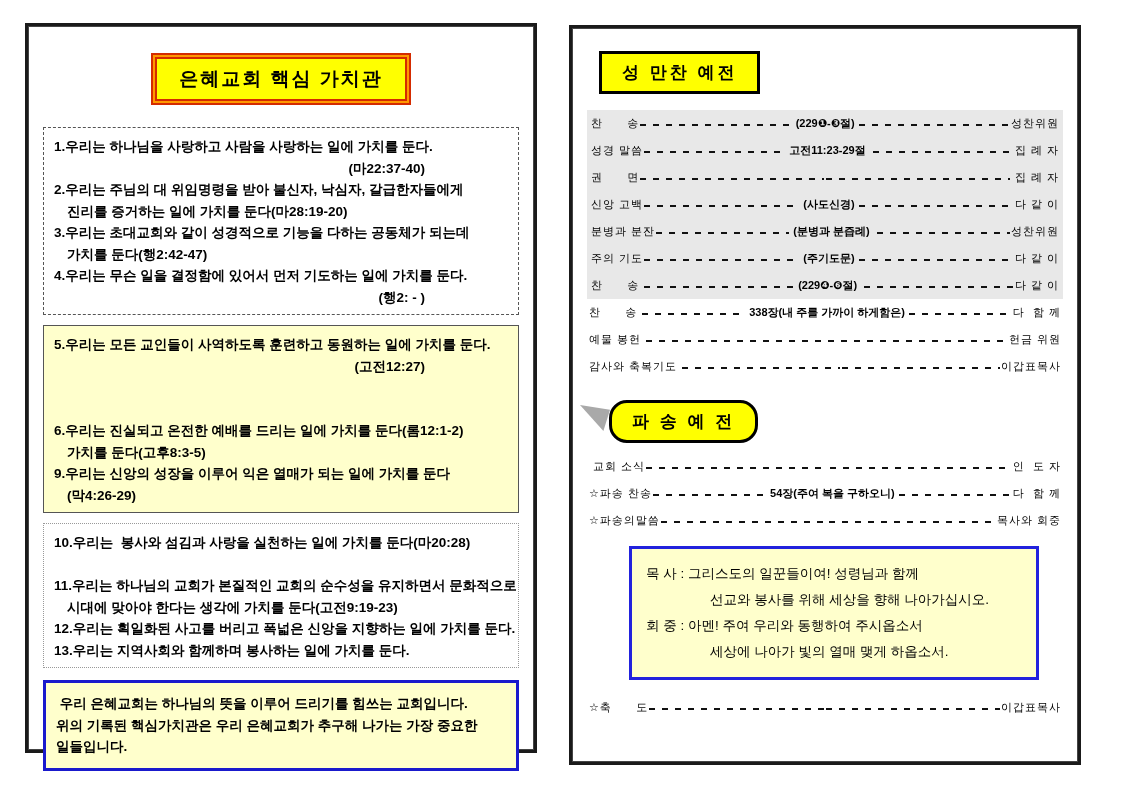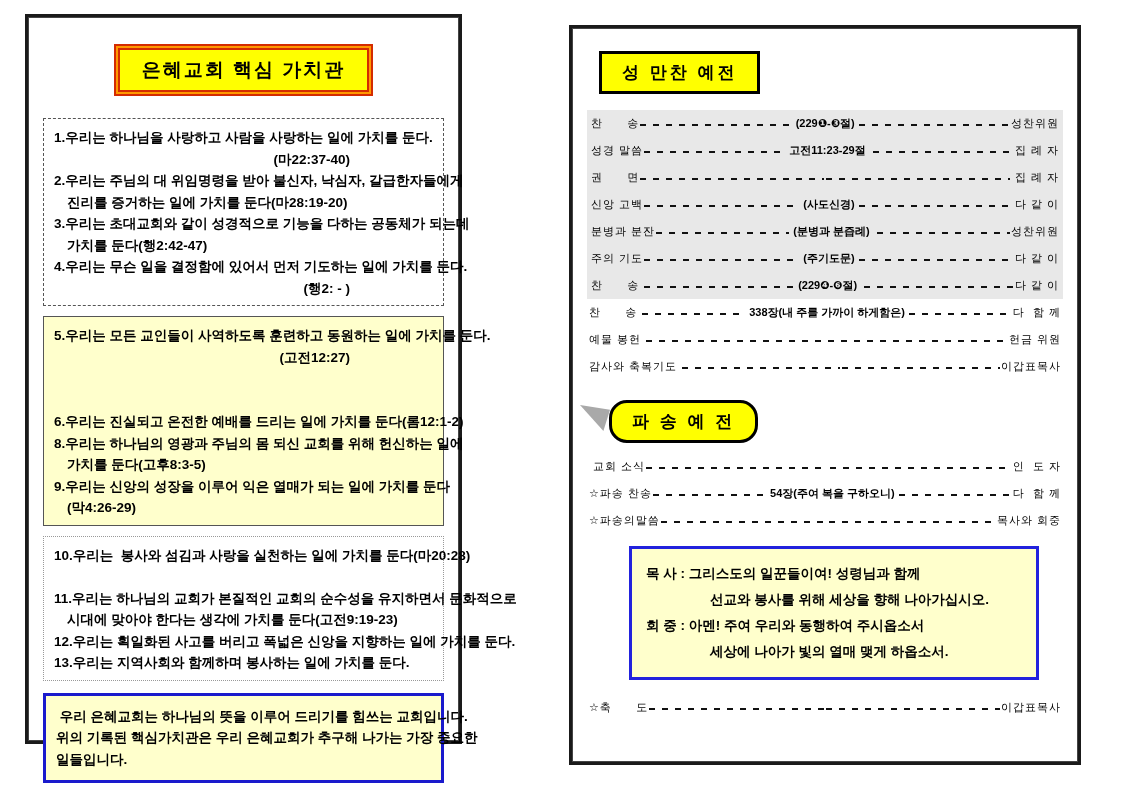--- a/index.html
+++ b/index.html
@@ -3,21 +3,21 @@
 <meta charset="utf-8">
 <style>
   * { margin:0; padding:0; box-sizing:border-box; }
   html,body { background:#ffffff; }
   body { font-family:"Liberation Sans","DejaVu Sans",sans-serif; color:#000; }
   .canvas { position:relative; width:1123px; height:794px; background:#fff; overflow:hidden; }
 
   
   .page { position:absolute; background:#fff; border:3px solid #1a1a1a; }
   .page-inner { width:100%; height:100%; border:1px solid #444; padding:10px 12px; }
-  .page-left  { left:25px;  top:14px; width:437px; height:730px; }
+  .page-left  { left:25px;  top:23px; width:512px; height:730px; }
   .page-right { left:569px; top:25px; width:512px; height:740px; }
 
   
   .title-red {
     display:table; margin:16px auto 22px; padding:11px 26px;
     background:#ffff00; font-size:19px; font-weight:bold; letter-spacing:2px;
     border:2px solid #d42b00;
     box-shadow: inset 0 0 0 2px #ff9900, inset 0 0 0 4px #d42b00;
   }
   .vbox { margin:0 2px 10px; padding:8px 8px 6px 10px; font-size:13.5px; font-weight:bold; line-height:21.5px; }
@@ -50,21 +50,21 @@
   .lline { display:flex; align-items:center; min-height:27px; font-size:11px; }
   .lline .lab { white-space:pre; letter-spacing:1px; }
   .lline .mid { white-space:pre; font-weight:bold; padding:0 3px; }
   .lline .mid:empty { display:none; padding:0; }
   .lline .name { white-space:pre; letter-spacing:1px; }
   .lline .fill { flex:1 1 auto; height:2px; margin:3px 1px 0;
     background-image:repeating-linear-gradient(90deg,#111 0 6px,transparent 6px 13px); }
   .box-blue-right {
     border:3px solid #2222dd; background:#ffffcc;
     margin:12px 26px 14px 44px; padding:12px 14px;
-    font-size:13.5px; font-weight:bold; line-height:26px;
+    font-size:13.5px; font-weight:normal; line-height:26px;
   }
   .box-blue-right .vline { white-space:pre; }
   .box-blue-right .vline.ind2 { padding-left:64px; }
   .closing { margin-top:6px; }
 </style>
 </head>
 <body>
 
 <div class="canvas">
 
@@ -98,21 +98,20 @@
 
           <div class="vline r">(고전12:27)</div>
 
           <div class="vline l"></div>
 
           <div class="vline l"></div>
 
           <div class="vline l">6.우리는 진실되고 온전한 예배를 드리는 일에 가치를 둔다(롬12:1-2)</div>
 
 
-          <div class="vline l">8.우리는 하나님의 영광과 주님의 몸 되신 교회를 위해 헌신하는 일에</div>
 
           <div class="vline ind">가치를 둔다(고후8:3-5)</div>
 
           <div class="vline l">9.우리는 신앙의 성장을 이루어 익은 열매가 되는 일에 가치를 둔다</div>
 
           <div class="vline ind">(막4:26-29)</div>
         </div>
 
       <div class="vbox box-dotted">
 

